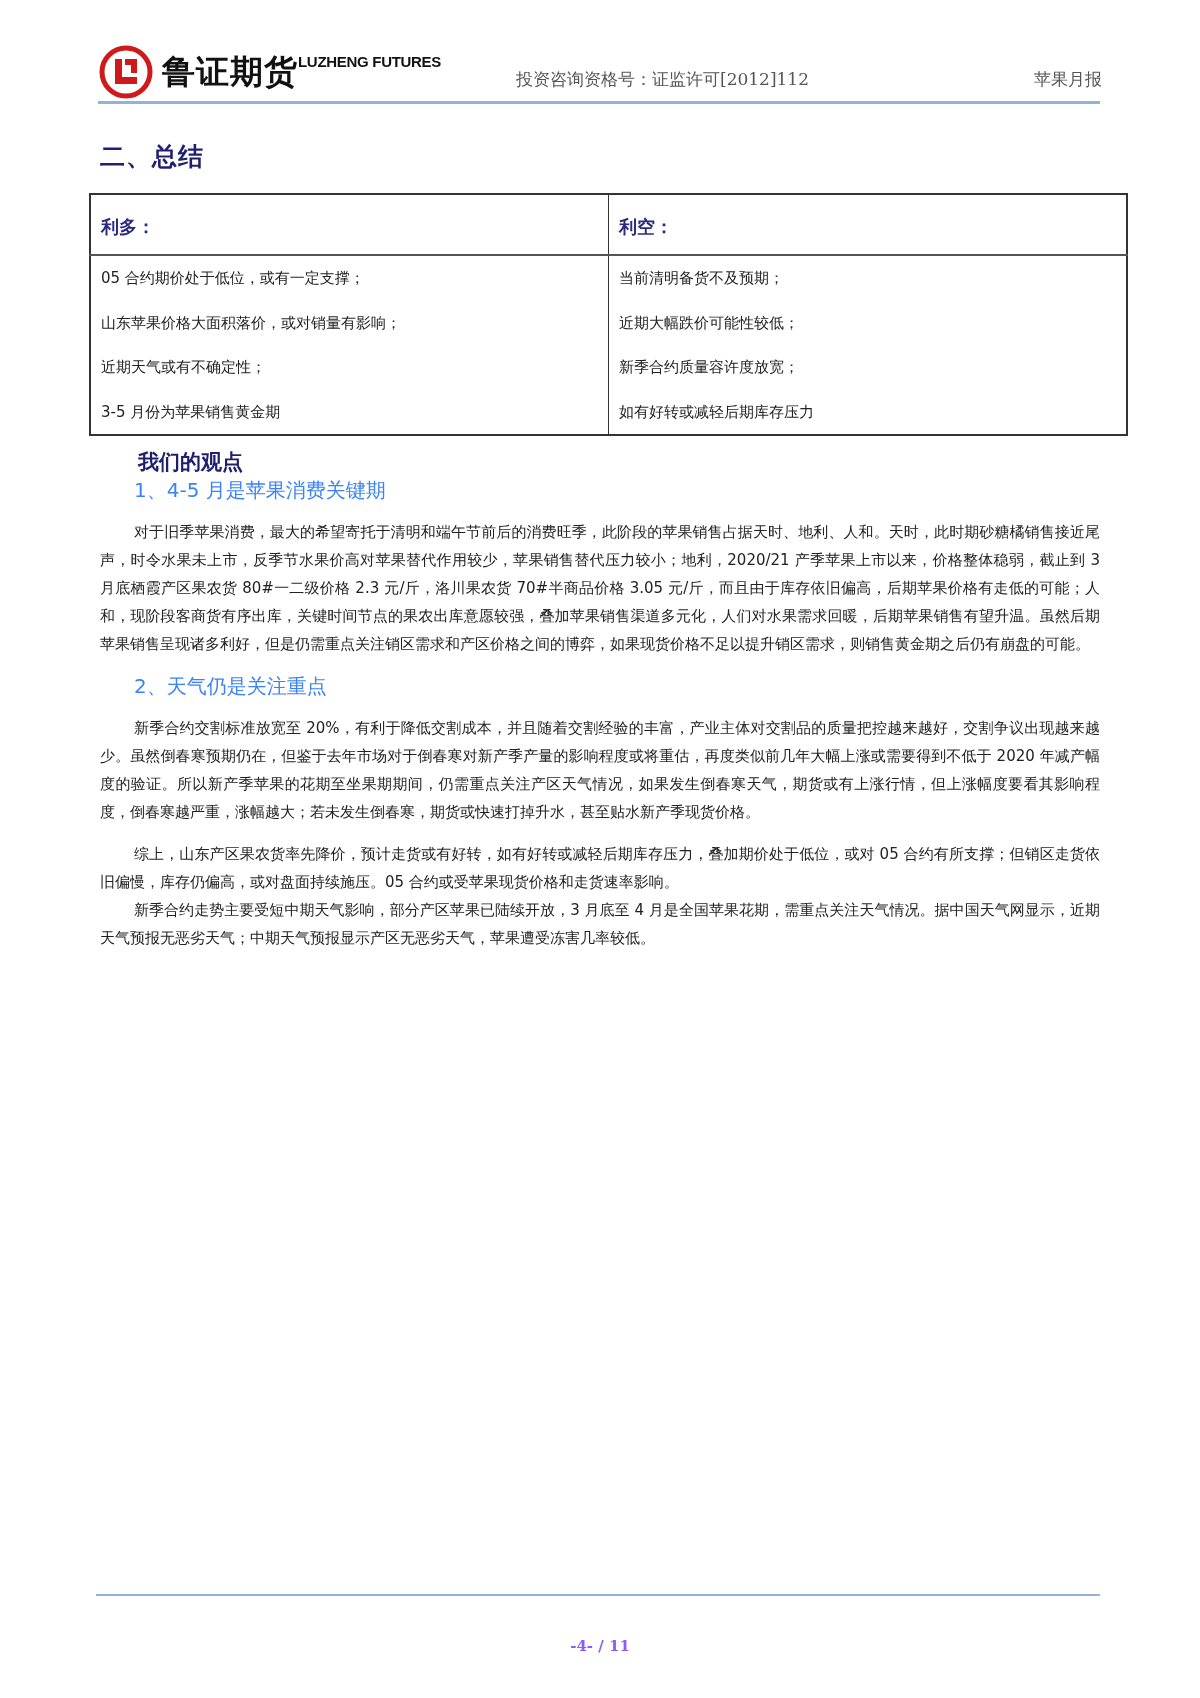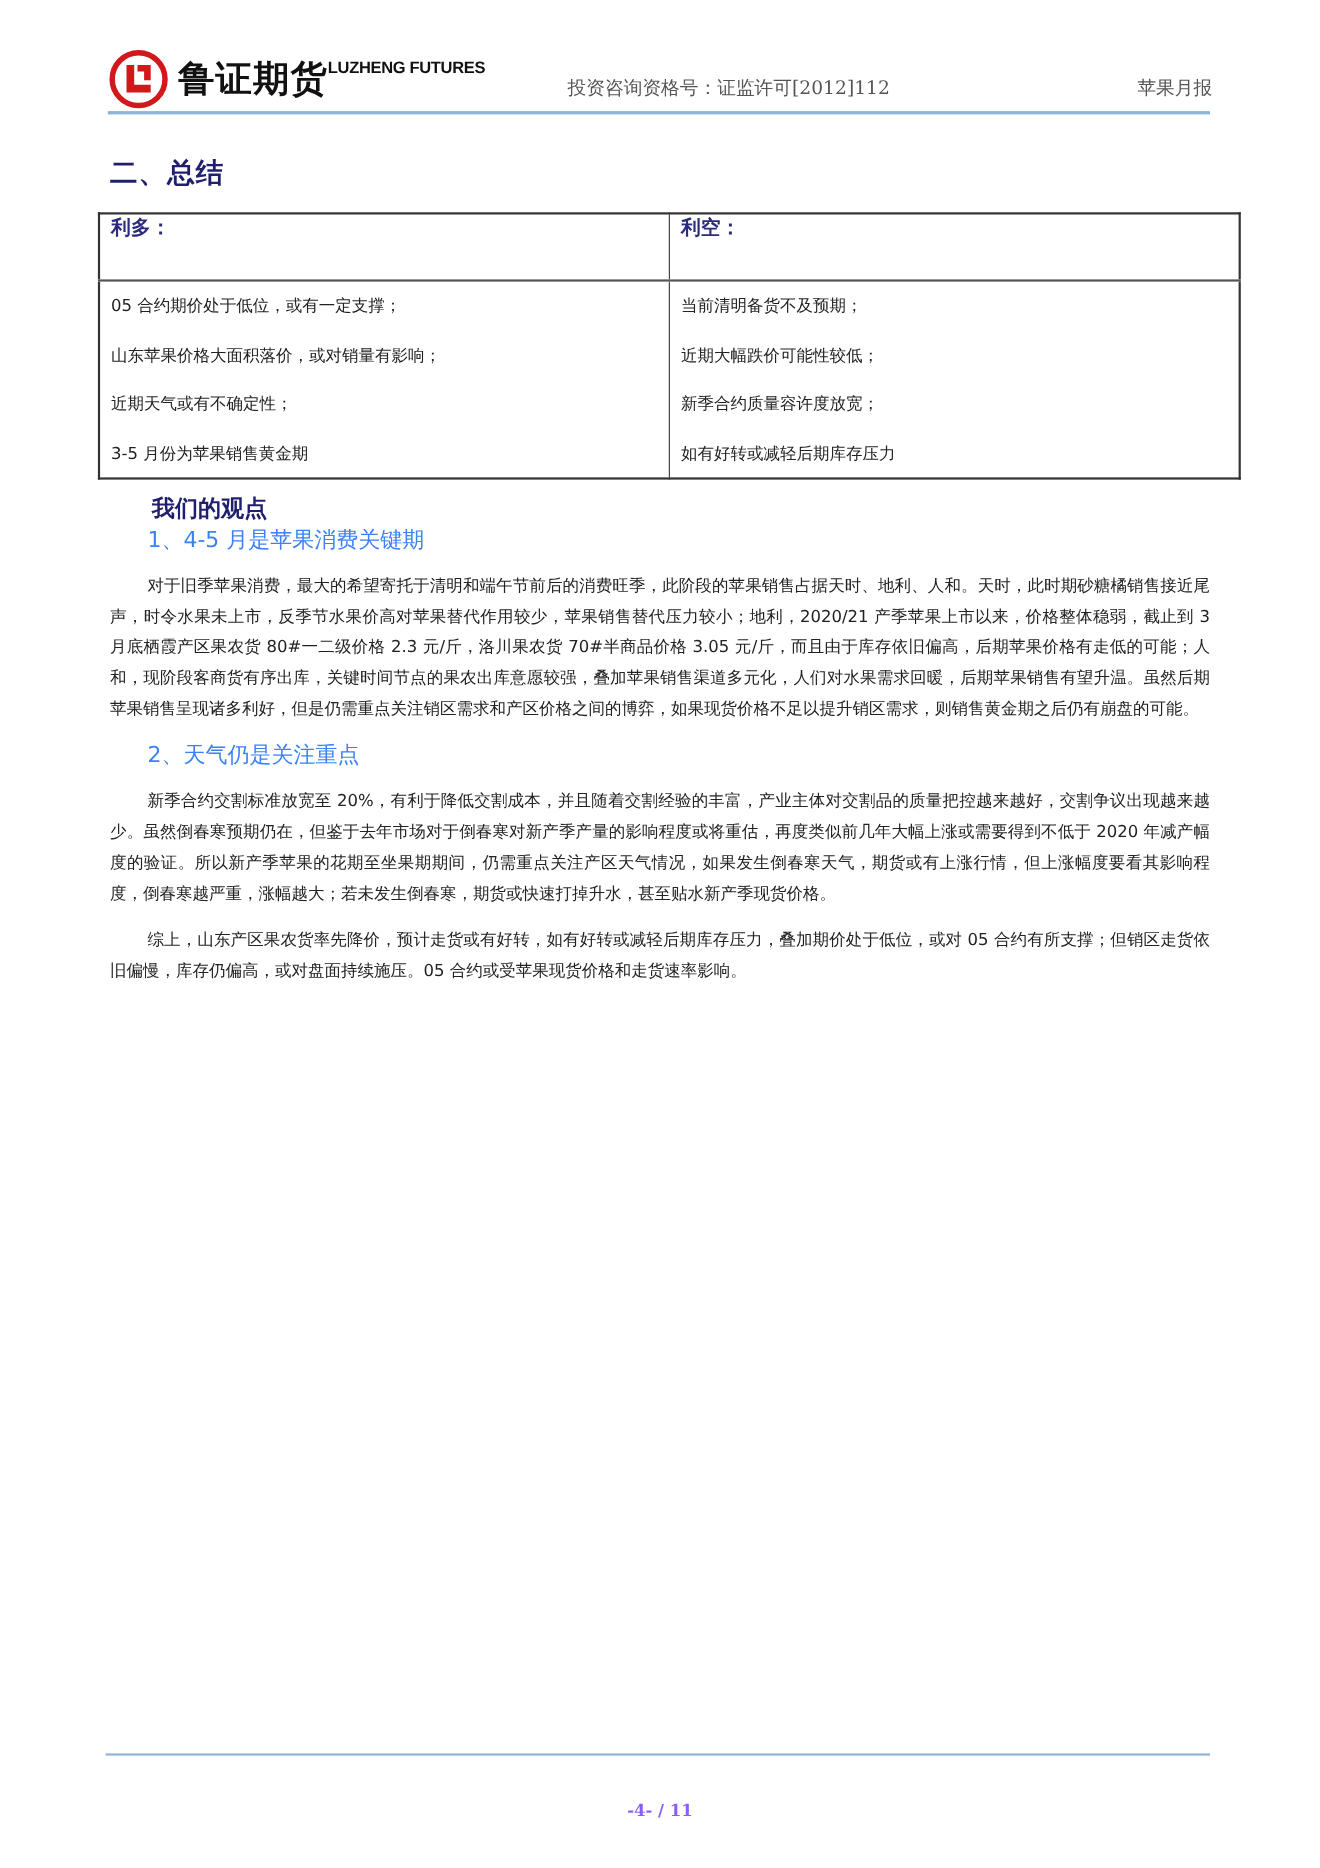--- a/index.html
+++ b/index.html
@@ -21,21 +21,21 @@
   .header-rule { position: absolute; left: 98px; top: 101px; width: 1002px; height: 3px;
              background: #8fb4d8; }
 
   .section-title { position: absolute; left: 100px; top: 140px; font-size: 25px; font-weight: bold;
              color: #1f1f6e; letter-spacing: 1px; }
 
   table.summary { position: absolute; left: 89px; top: 193px; width: 1039px; border-collapse: collapse;
              border: 2px solid #333; }
   table.summary td { border: 1px solid #333; vertical-align: top; padding: 0 10px; width: 50%; }
   table.summary tr.head td { height: 59px; border-bottom: 2px solid #555; }
-  .col-head { display: block; font-size: 18px; color: #2a2a7e; font-weight: bold; }
+  .col-head { display: block; padding-top: 20px; font-size: 18px; color: #2a2a7e; font-weight: bold; }
   .cell-item { display: block; font-size: 15px; color: #222; height: 44.5px; line-height: 44.5px; }
   .cell-list { padding-top: 6px; }
 
   .body { position: absolute; left: 100px; top: 448px; width: 1000px; }
   .viewpoint-title { font-size: 21px; color: #1f1f6e; font-weight: bold; line-height: 28px; margin-left: 38px; }
   .sub-heading { font-size: 20px; color: #3b82f6; padding-left: 34px; line-height: 28px; }
   p.para { margin: 0; font-size: 15px; color: #222; line-height: 28px; text-indent: 34px;
              text-align: justify; text-justify: inter-character; }
   .gap { height: 14px; }
 
@@ -98,16 +98,17 @@
   <div class="viewpoint-title">我们的观点</div>
   <div class="sub-heading">1、4-5 月是苹果消费关键期</div>
   <div class="gap"></div>
   <p class="para">对于旧季苹果消费，最大的希望寄托于清明和端午节前后的消费旺季，此阶段的苹果销售占据天时、地利、人和。天时，此时期砂糖橘销售接近尾声，时令水果未上市，反季节水果价高对苹果替代作用较少，苹果销售替代压力较小；地利，2020/21 产季苹果上市以来，价格整体稳弱，截止到 3 月底栖霞产区果农货 80#一二级价格 2.3 元/斤，洛川果农货 70#半商品价格 3.05 元/斤，而且由于库存依旧偏高，后期苹果价格有走低的可能；人和，现阶段客商货有序出库，关键时间节点的果农出库意愿较强，叠加苹果销售渠道多元化，人们对水果需求回暖，后期苹果销售有望升温。虽然后期苹果销售呈现诸多利好，但是仍需重点关注销区需求和产区价格之间的博弈，如果现货价格不足以提升销区需求，则销售黄金期之后仍有崩盘的可能。</p>
   <div class="gap"></div>
   <div class="sub-heading">2、天气仍是关注重点</div>
   <div class="gap"></div>
   <p class="para">新季合约交割标准放宽至 20%，有利于降低交割成本，并且随着交割经验的丰富，产业主体对交割品的质量把控越来越好，交割争议出现越来越少。虽然倒春寒预期仍在，但鉴于去年市场对于倒春寒对新产季产量的影响程度或将重估，再度类似前几年大幅上涨或需要得到不低于 2020 年减产幅度的验证。所以新产季苹果的花期至坐果期期间，仍需重点关注产区天气情况，如果发生倒春寒天气，期货或有上涨行情，但上涨幅度要看其影响程度，倒春寒越严重，涨幅越大；若未发生倒春寒，期货或快速打掉升水，甚至贴水新产季现货价格。</p>
   <div class="gap"></div>
   <p class="para">综上，山东产区果农货率先降价，预计走货或有好转，如有好转或减轻后期库存压力，叠加期价处于低位，或对 05 合约有所支撑；但销区走货依旧偏慢，库存仍偏高，或对盘面持续施压。05 合约或受苹果现货价格和走货速率影响。</p>
+  <p class="para">新季合约走势主要受短中期天气影响，部分产区苹果已陆续开放，3 月底至 4 月是全国苹果花期，需重点关注天气情况。据中国天气网显示，近期天气预报无恶劣天气；中期天气预报显示产区无恶劣天气，苹果遭受冻害几率较低。</p>
 </div>
 
 <div class="footer-rule"></div>
 <div class="page-num">-4- / 11</div>
 
 </body></html>

